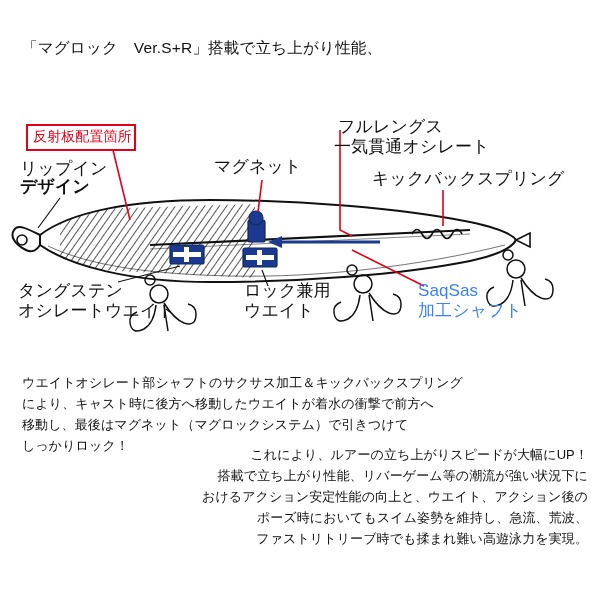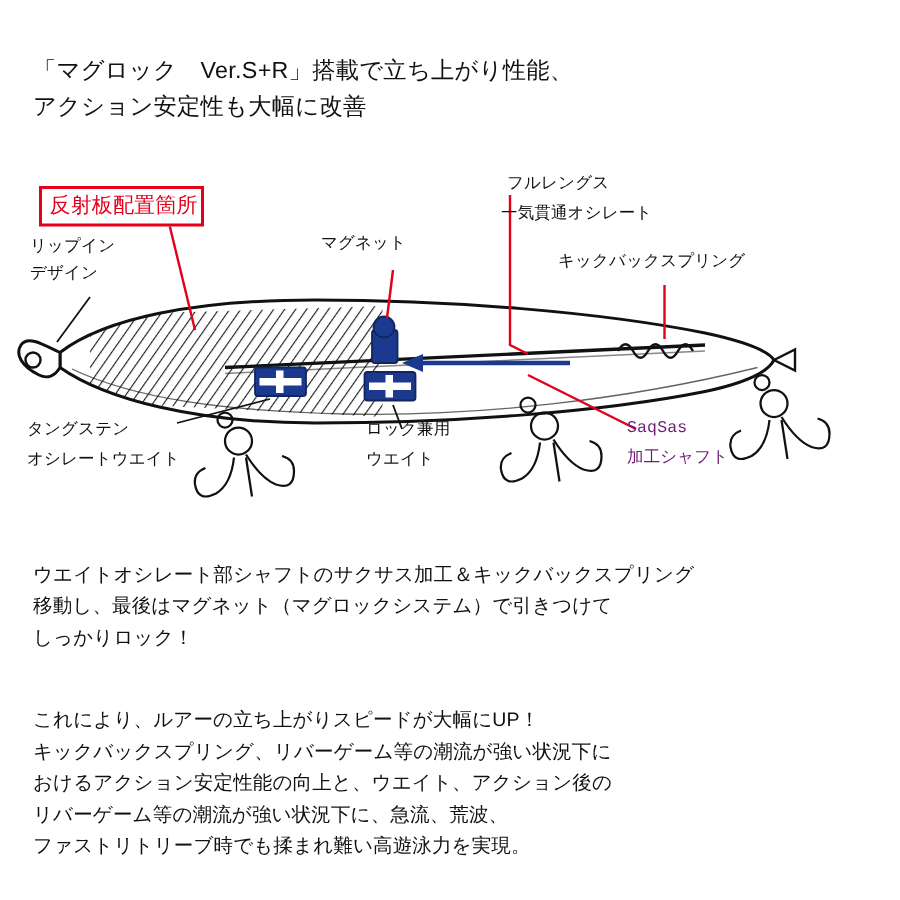--- a/index.html
+++ b/index.html
@@ -44,57 +44,56 @@
   }
   .diagram svg {
     position: absolute;
     left: 0;
     top: 0;
   }
 
   
   .lbl {
     position: absolute;
-    font-size: 11px;
+    font-size: 17px;
     line-height: 1.25;
     color: #111111;
     white-space: nowrap;
     letter-spacing: 0.1px;
   }
-  .lbl.red { color: #701a75; font-family: Liberation Mono, monospace; }
+  .lbl.red { color: #3b82f6; }
   .lbl.boxed {
     color: #e2001a;
     border: 2px solid #e2001a;
     padding: 2px 2px 3px 5px;
     font-size: 14px;
     background: #ffffff;
   }
 
   
   .body-copy {
     position: absolute;
     left: 22px;
     width: 566px;
     font-size: 13px;
     line-height: 1.62;
     color: #111111;
     letter-spacing: 0.1px;
   }
   .p1 { top: 372px; }
-  .p2 { top: 469px; }
+  .p2 { top: 444px; text-align: right; }
   .body-copy div { white-space: nowrap; }
 </style>
 </head>
 <body>
 
 <div class="page">
 
   <div class="heading">
     <div>「マグロック　Ver.S+R」搭載で立ち上がり性能、</div>
-    <div>アクション安定性も大幅に改善</div>
   </div>
 
   <div class="diagram">
 
     <svg width="600" height="250" viewBox="0 0 600 250">
 
       <g>
         <path d="M40 135 C 70 112, 130 100, 210 100 C 300 100, 400 108, 470 122 C 498 128, 512 134, 516 140
                  C 512 148, 498 155, 470 161 C 400 175, 300 182, 210 182 C 130 182, 70 166, 40 145 Z" fill="#ffffff" stroke="#111111" stroke-width="2"></path>
 
@@ -200,46 +199,47 @@
       </g>
 
       <g stroke="#e2001a" stroke-width="1.6" fill="none">
         <path d="M424 186 L 352 150"></path>
       </g>
     </svg>
 
     <div class="lbl boxed" style="left:26px; top:24px;">反射板配置箇所</div>
 
     <div class="lbl" style="left:20px; top:58px;">リップイン</div>
-    <div class="lbl" style="left:20px; top:76px;">デザイン</div>
+    <div class="lbl" style="left:20px; top:76px;font-weight:bold;">デザイン</div>
 
     <div class="lbl" style="left:214px; top:56px;text-align:right;">マグネット</div>
 
     <div class="lbl" style="left:338px; top:16px;">フルレングス</div>
     <div class="lbl" style="left:372px; top:68px;">キックバックスプリング</div>
 
     <div class="lbl" style="left:334px; top:36px;">一気貫通オシレート</div>
 
     <div class="lbl" style="left:18px; top:180px;">タングステン</div>
     <div class="lbl" style="left:18px; top:200px;">オシレートウエイト</div>
 
     <div class="lbl" style="left:244px; top:180px;">ロック兼用</div>
     <div class="lbl" style="left:244px; top:200px;">ウエイト</div>
 
     <div class="lbl red" style="left:418px; top:180px;">SaqSas</div>
     <div class="lbl red" style="left:418px; top:200px;">加工シャフト</div>
   </div>
 
   <div class="body-copy p1">
     <div>ウエイトオシレート部シャフトのサクサス加工＆キックバックスプリング</div>
+    <div>により、キャスト時に後方へ移動したウエイトが着水の衝撃で前方へ</div>
     <div>移動し、最後はマグネット（マグロックシステム）で引きつけて</div>
     <div>しっかりロック！</div>
   </div>
 
   <div class="body-copy p2">
     <div>これにより、ルアーの立ち上がりスピードが大幅にUP！</div>
-    <div>キックバックスプリング、リバーゲーム等の潮流が強い状況下に</div>
+    <div>搭載で立ち上がり性能、リバーゲーム等の潮流が強い状況下に</div>
     <div>おけるアクション安定性能の向上と、ウエイト、アクション後の</div>
-    <div>リバーゲーム等の潮流が強い状況下に、急流、荒波、</div>
+    <div>ポーズ時においてもスイム姿勢を維持し、急流、荒波、</div>
     <div>ファストリトリーブ時でも揉まれ難い高遊泳力を実現。</div>
   </div>
 
 </div>
 
 </body></html>

